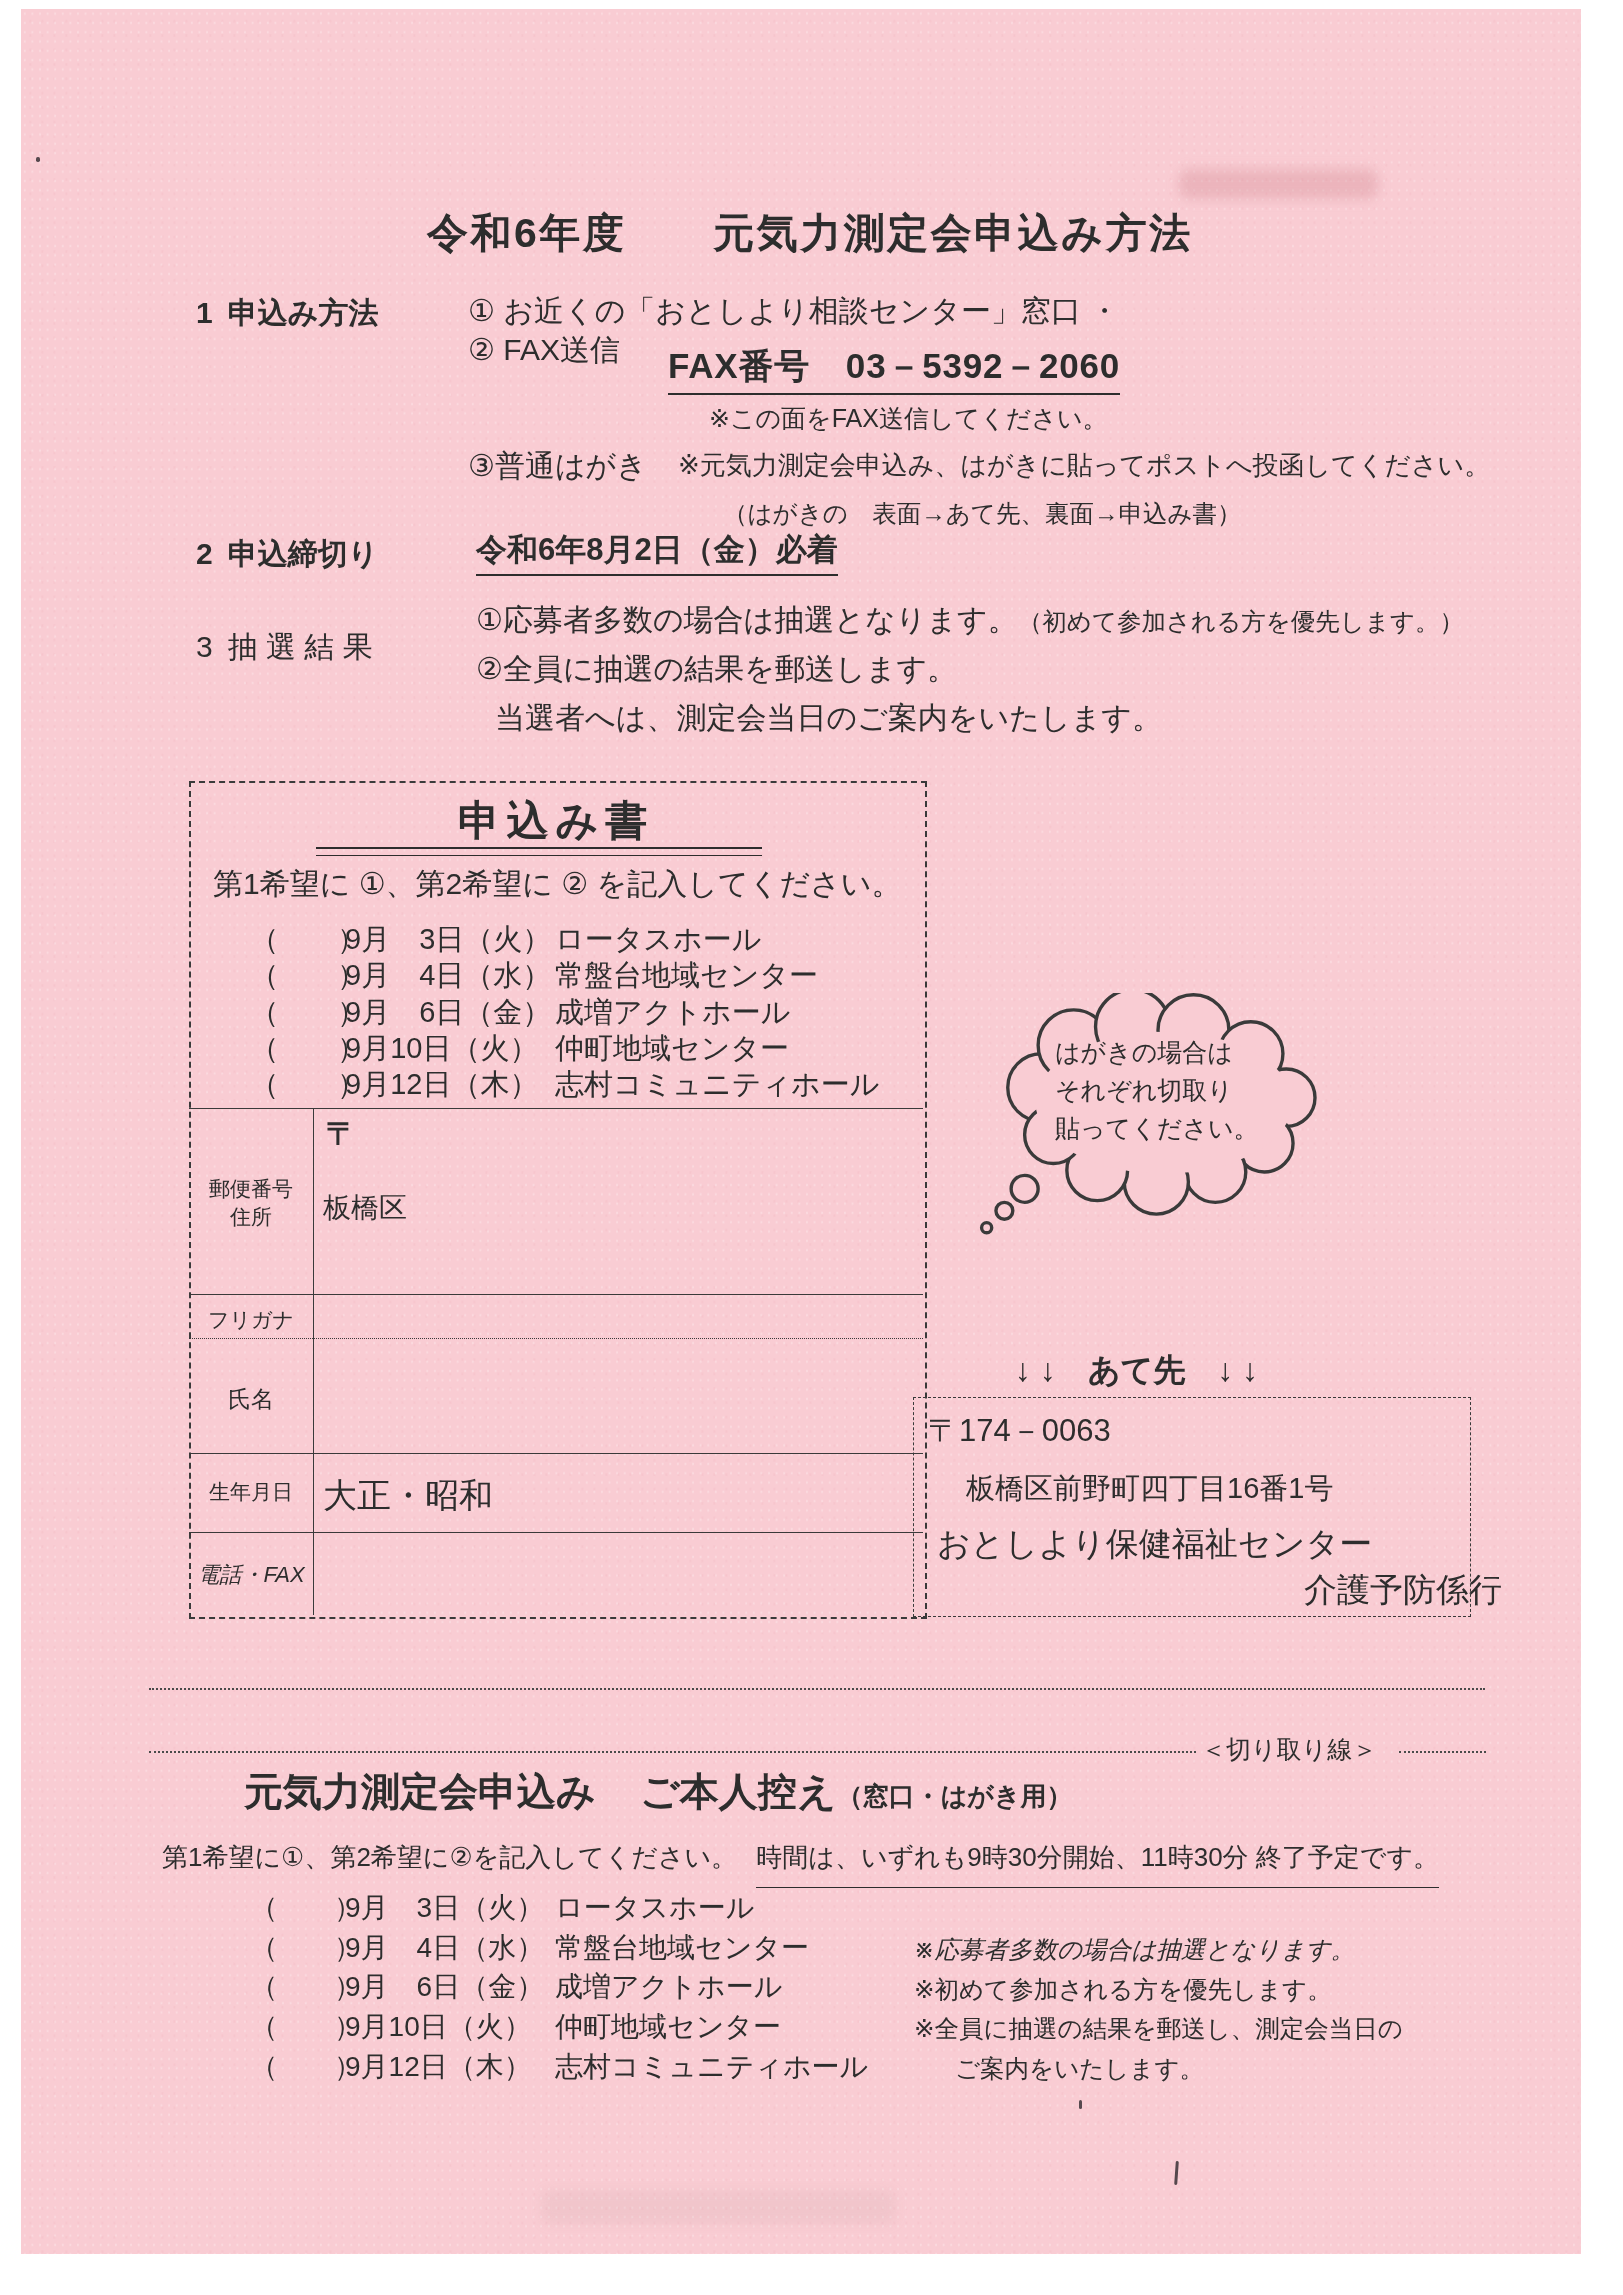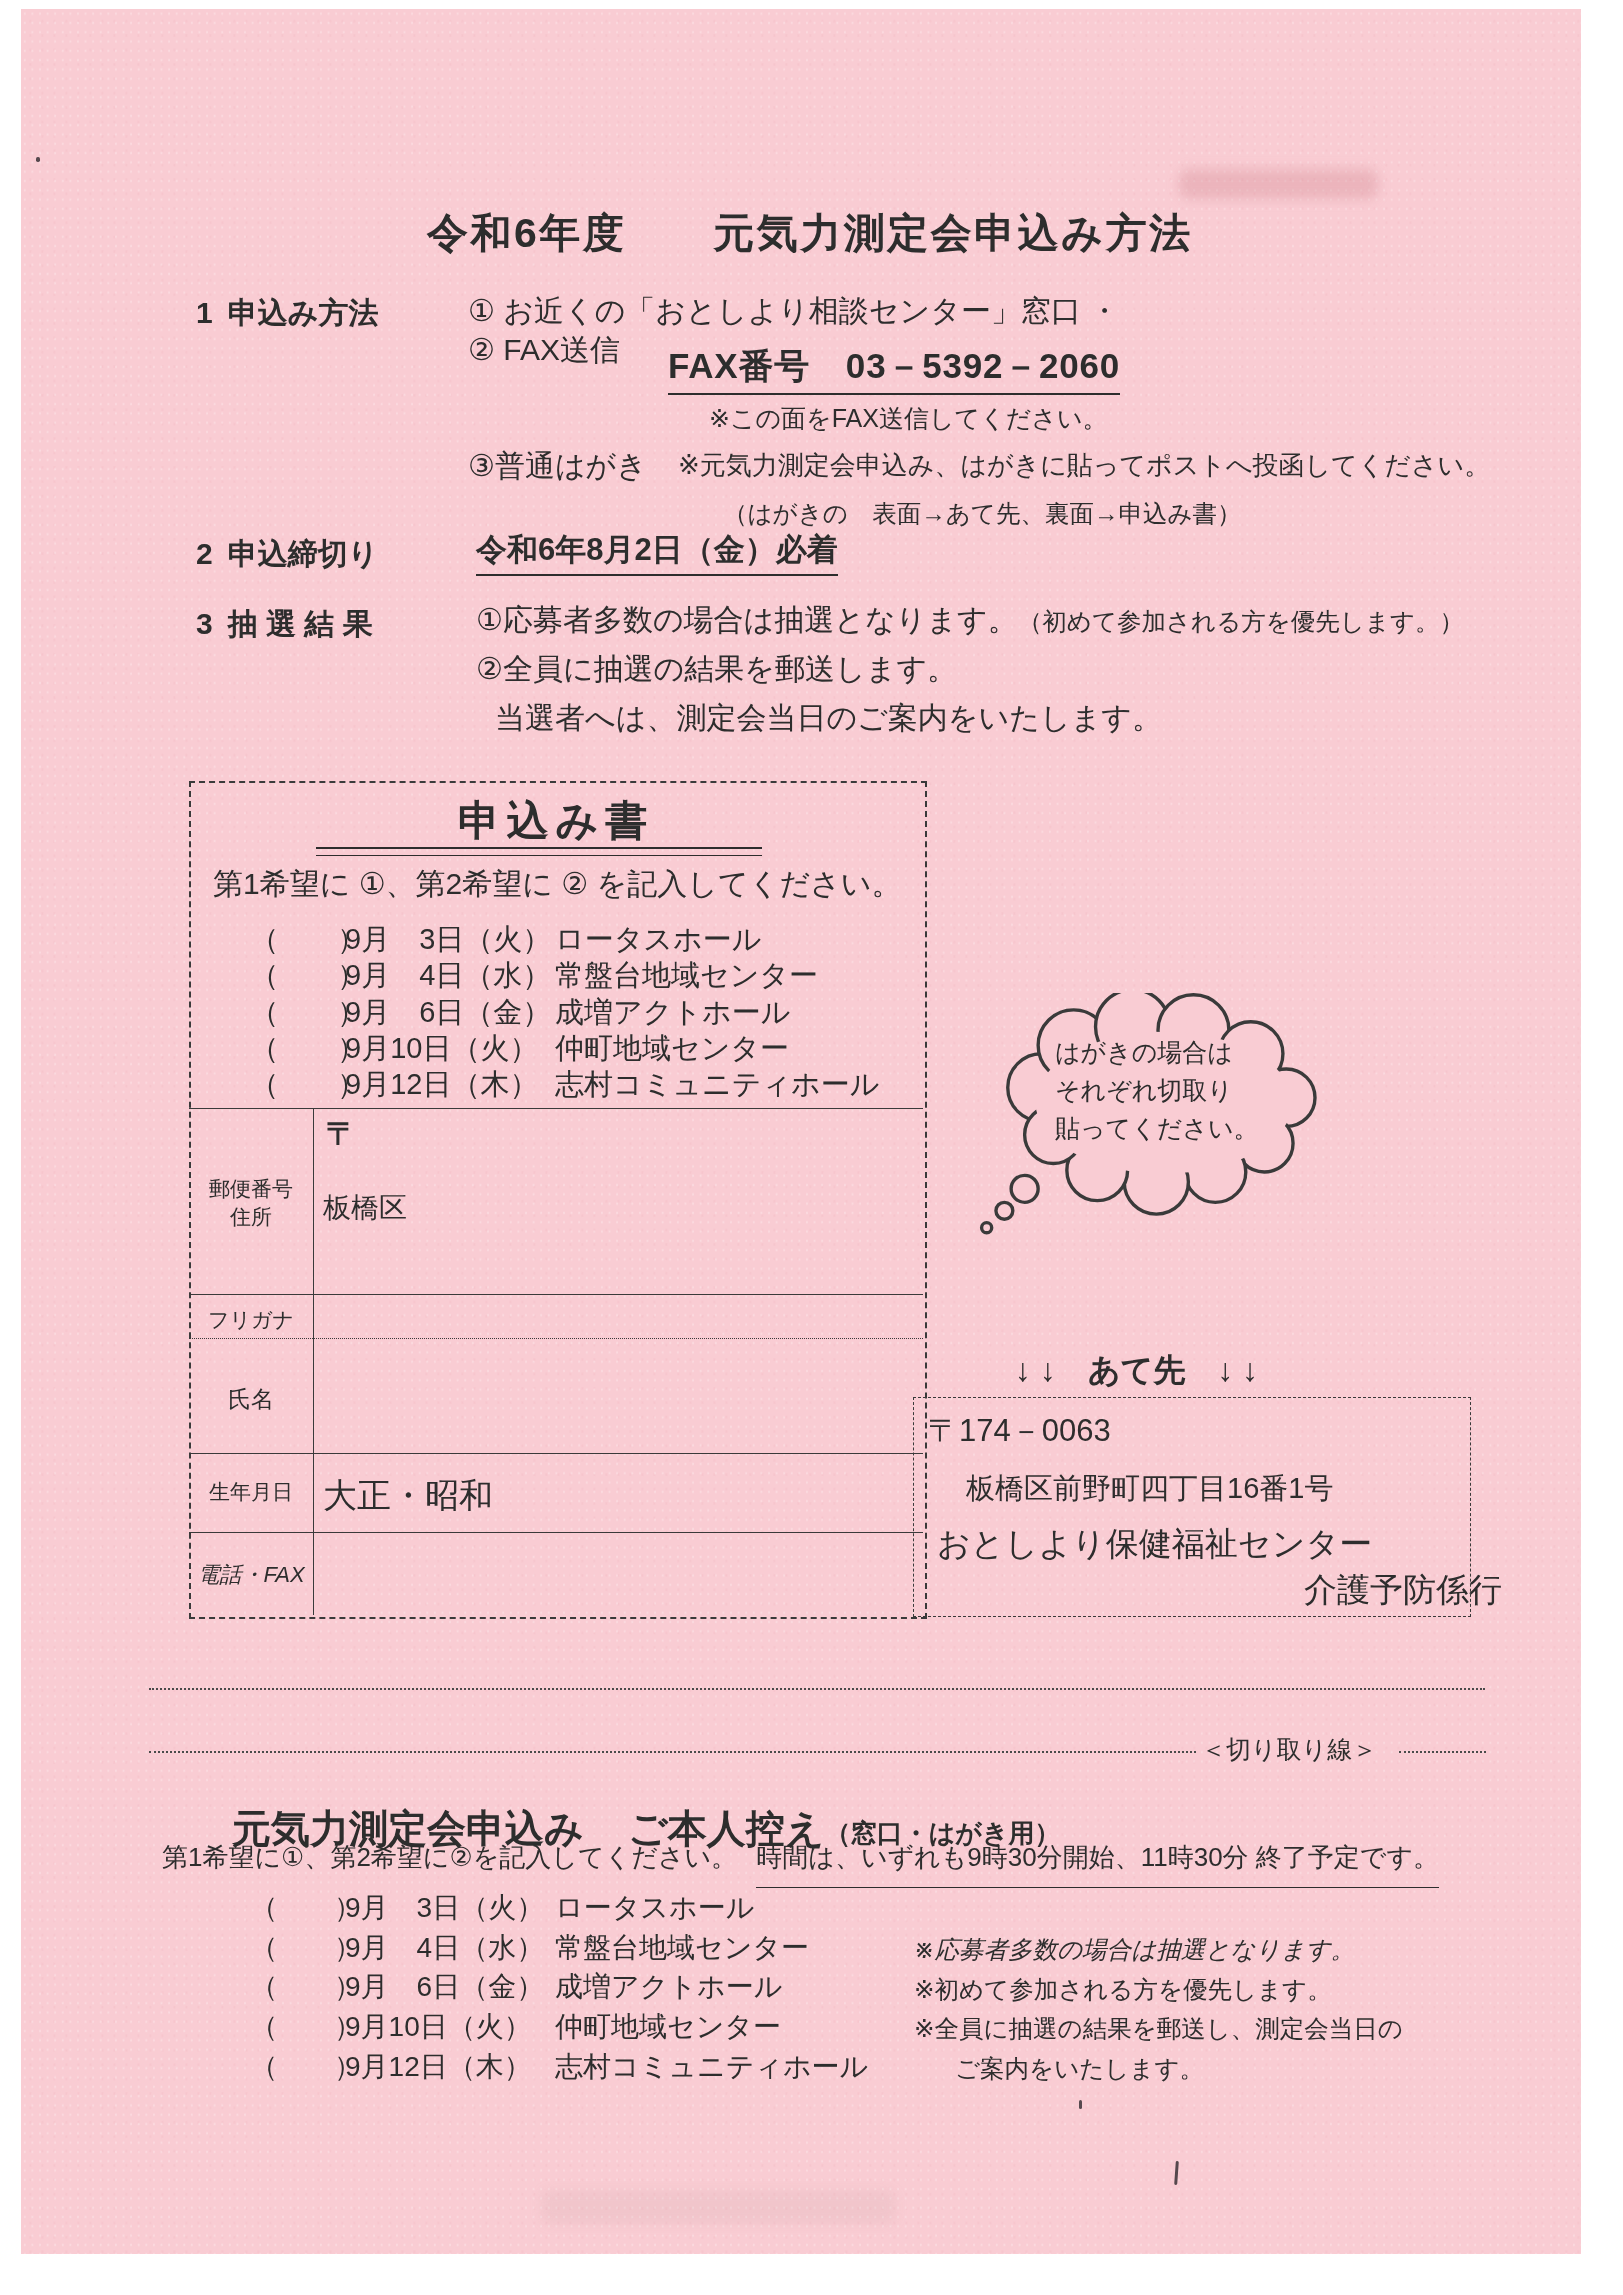--- a/index.html
+++ b/index.html
@@ -60,21 +60,21 @@
 
 <div class="abs" style="left:468px;top:446px;font-size:30px;">③普通はがき</div>
 <div class="abs" style="left:678px;top:448px;font-size:26px;">※元気力測定会申込み、はがきに貼ってポストへ投函してください。</div>
 <div class="abs" style="left:723px;top:497px;font-size:24.5px;">（はがきの　表面→あて先、裏面→申込み書）</div>
 
 <div class="abs" style="left:196px;top:534px;font-size:30px;font-weight:600;">
   <span style="margin-right:15px;">2</span><span>申込締切り</span>
 </div>
 <div class="abs u3" style="left:476px;top:529px;font-size:31px;font-weight:600;">令和6年8月2日（金）必着</div>
 
-<div class="abs" style="left:196px;top:604px;font-size:30px;font-weight:700;">
+<div class="abs" style="left:196px;top:627px;font-size:30px;font-weight:400;">
   <span style="margin-right:15px;">3</span><span>抽 選 結 果</span>
 </div>
 <div class="abs" style="left:476px;top:600px;font-size:30px;">
   <span>①応募者多数の場合は抽選となります。</span><span style="font-size:24.5px;">（初めて参加される方を優先します。）</span>
 </div>
 <div class="abs" style="left:476px;top:649px;font-size:30px;">②全員に抽選の結果を郵送します。</div>
 <div class="abs" style="left:495px;top:698px;font-size:30px;">当選者へは、測定会当日のご案内をいたします。</div>
 
 <div class="abs" style="left:189px;top:781px;width:734px;height:834px;border:2.5px dashed #3a3a3a;"></div>
 
@@ -162,21 +162,21 @@
 <div class="abs" style="left:928px;top:1410px;font-size:31px;">〒174－0063</div>
 <div class="abs" style="left:966px;top:1469px;font-size:29px;">板橋区前野町四丁目16番1号</div>
 <div class="abs" style="left:937px;top:1522px;font-size:33px;">おとしより保健福祉センター</div>
 <div class="abs" style="left:913px;top:1568px;width:541px;text-align:right;font-size:33px;margin-left:48px;">介護予防係行</div>
 
 <div class="cutline" style="left:149px;top:1688px;width:1336px;"></div>
 <div class="cutline" style="left:149px;top:1751px;width:1047px;"></div>
 <div class="abs" style="left:1201px;top:1733px;font-size:25px;">＜切り取り線＞</div>
 <div class="cutline" style="left:1399px;top:1751px;width:87px;"></div>
 
-<div class="abs" style="left:232px;top:1765px;font-size:39px;font-weight:700;margin-top:37px;">
+<div class="abs" style="left:244px;top:1765px;font-size:39px;font-weight:700;">
   <span>元気力測定会申込み</span><span style="margin-left:44px;">ご本人控え</span><span style="font-size:26px;font-weight:600;">（窓口・はがき用）</span>
 </div>
 
 <div class="abs" style="left:162px;top:1840px;font-size:26px;">
   <span>第1希望に①、第2希望に②を記入してください。</span>
   <span class="u2" style="margin-left:12px;">時間は、いずれも9時30分開始、11時30分 終了予定です。</span>
 </div>
 
 <div class="abs row2" style="left:250px;top:1889px;">
   <span class="paren">（　　）</span>

